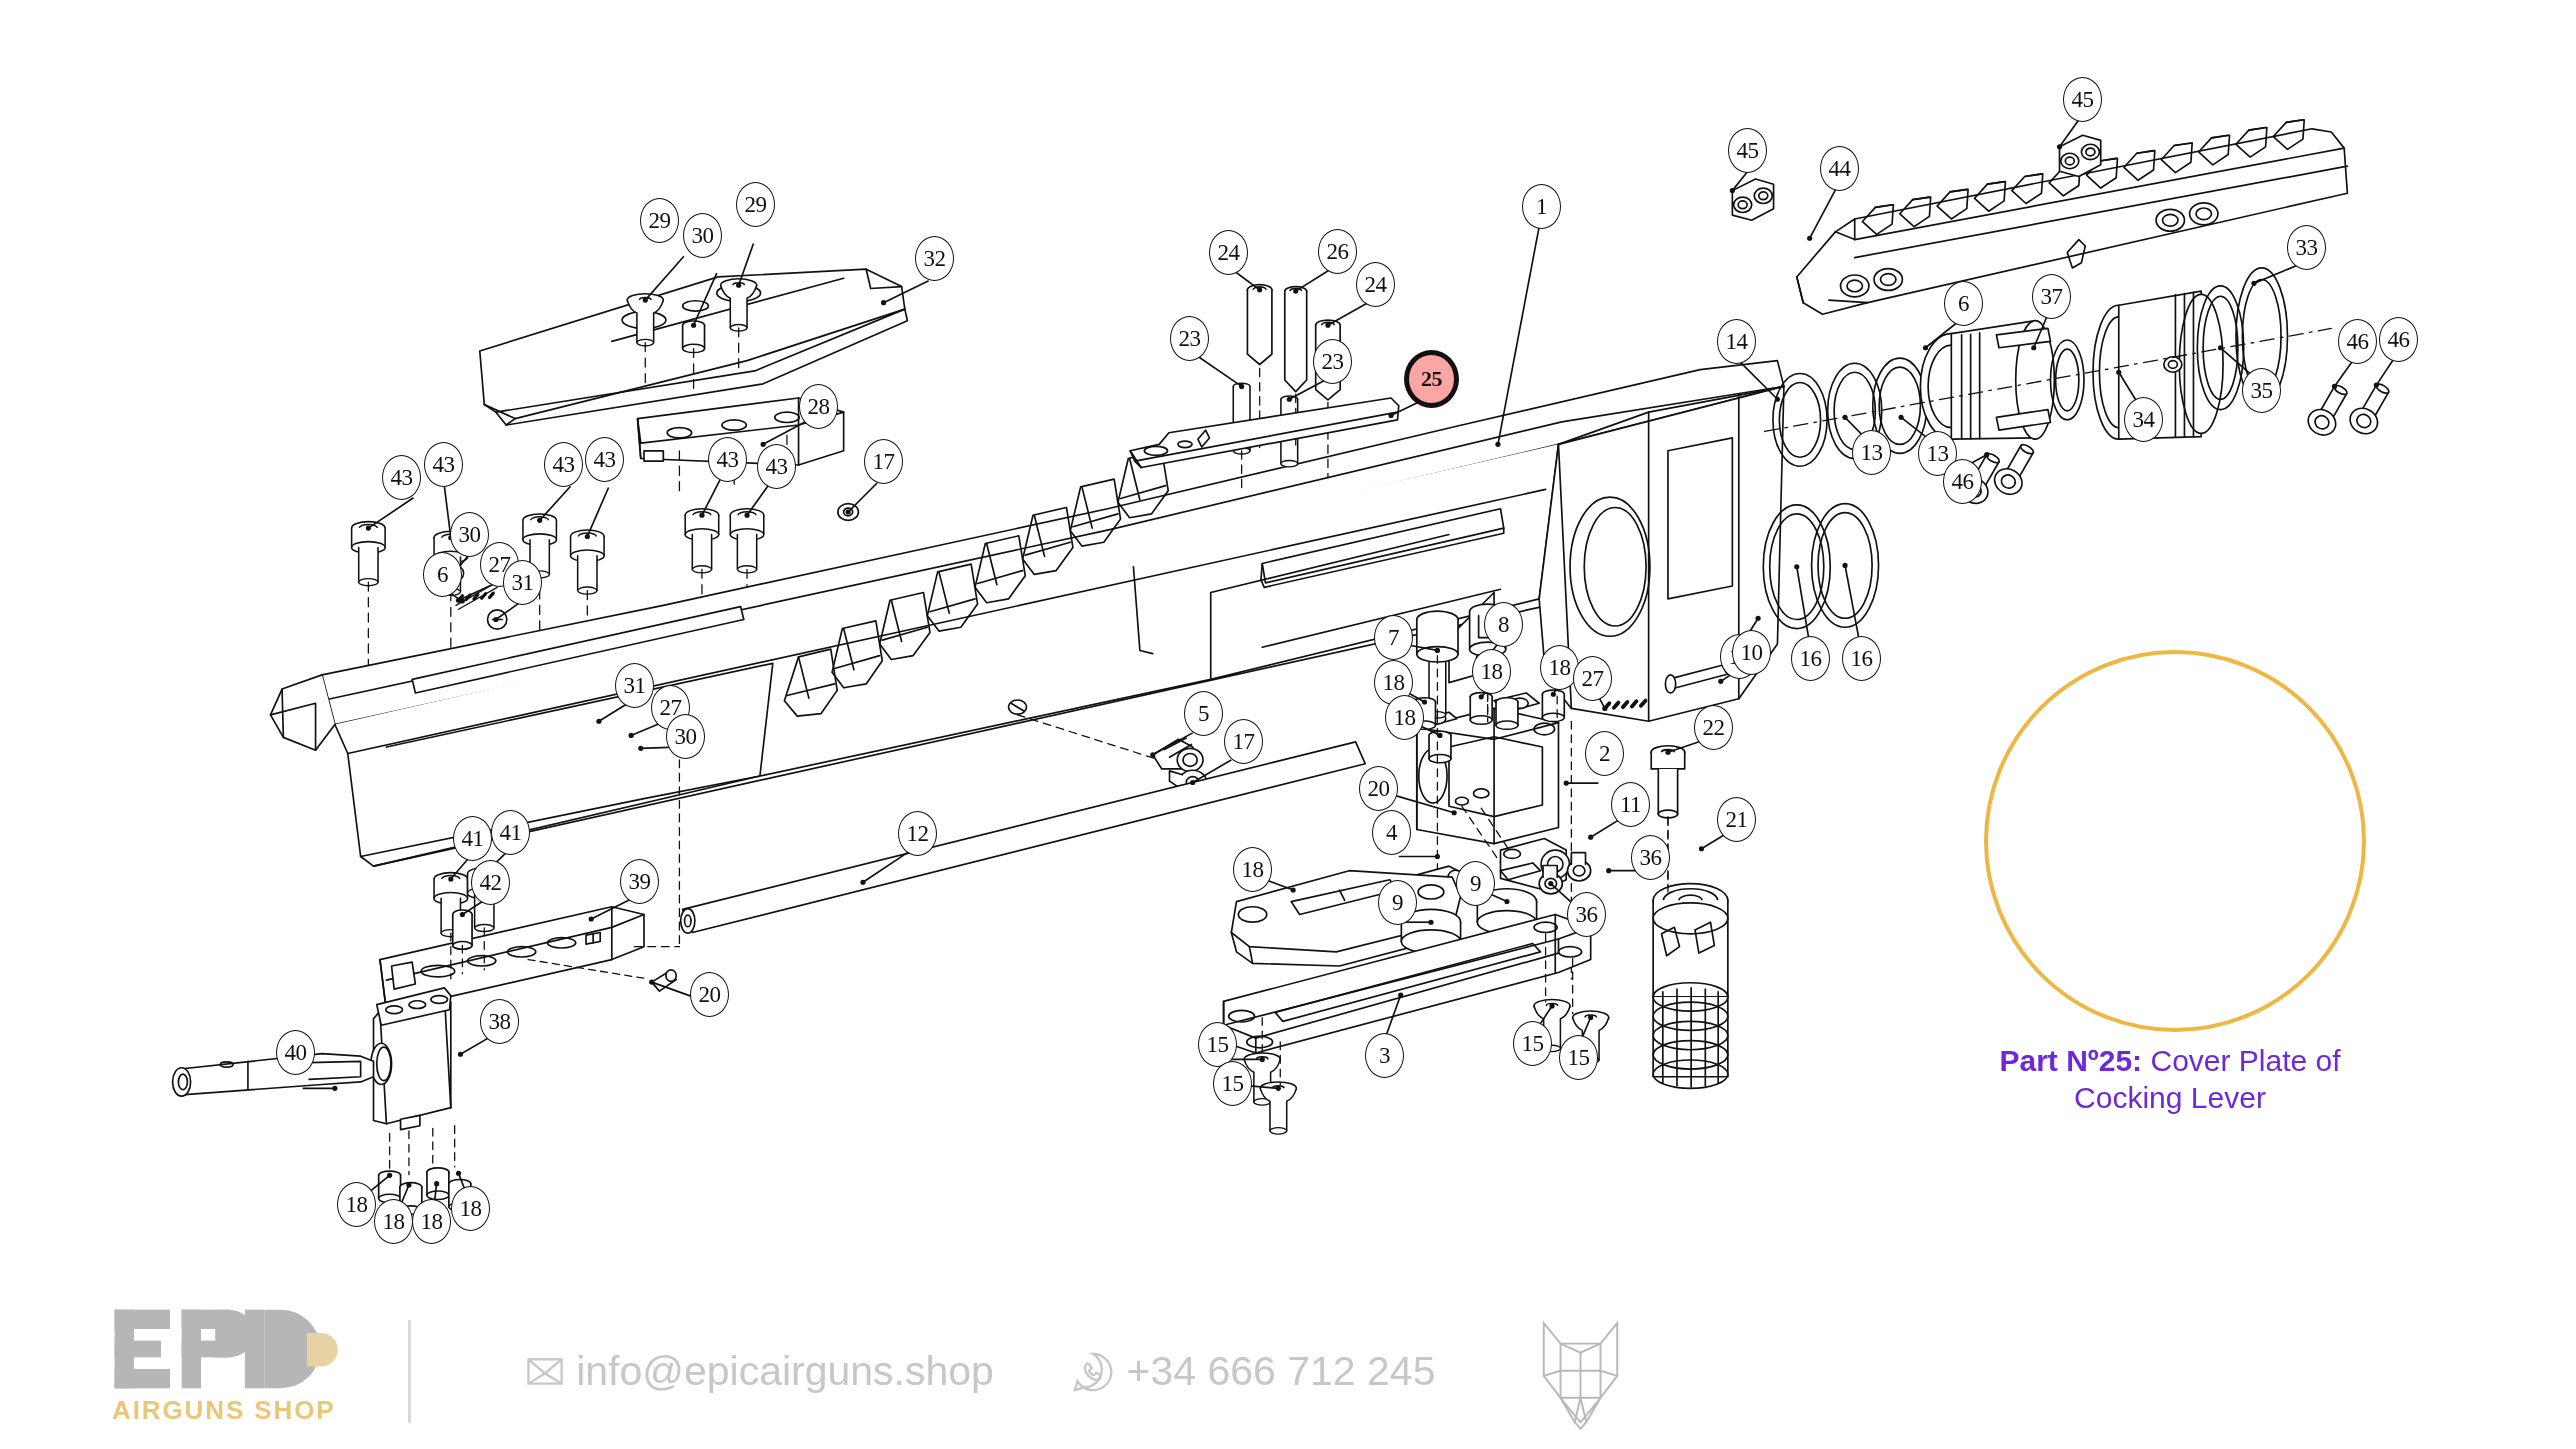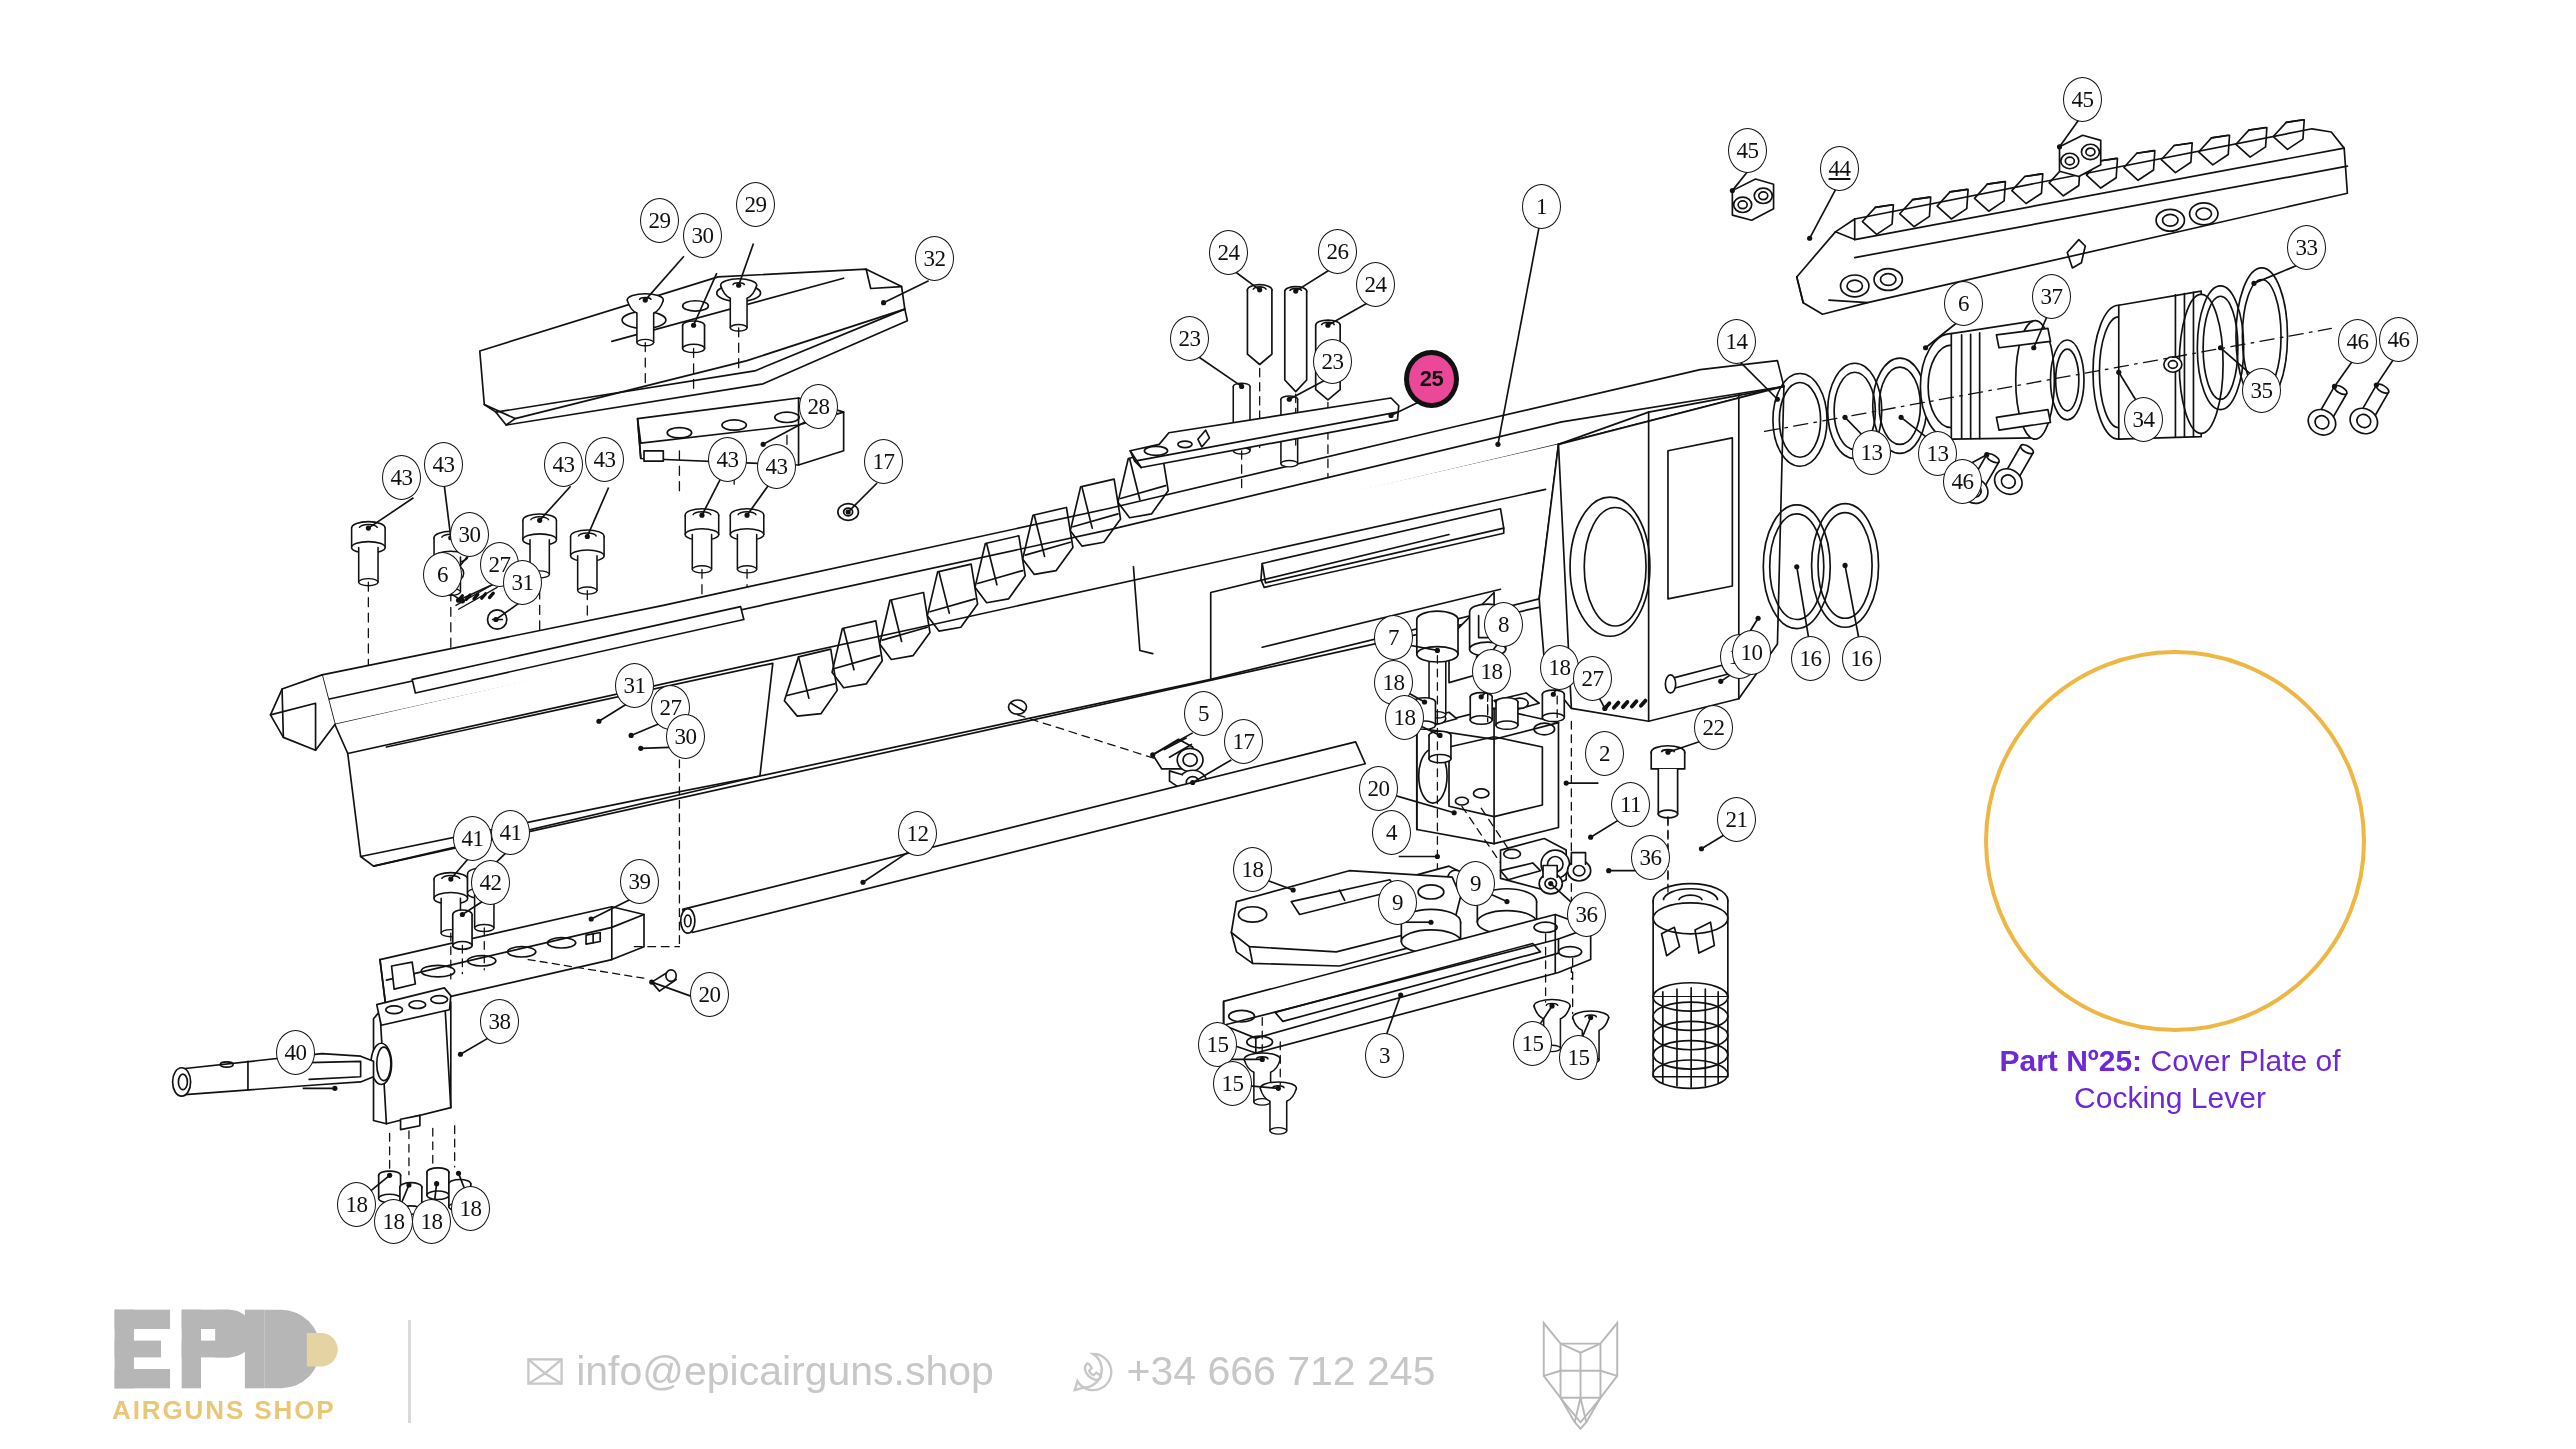--- a/index.html
+++ b/index.html
@@ -6,21 +6,21 @@
   body{width:2576px;height:1449px;font-family:"Liberation Sans",sans-serif;overflow:hidden;}
   #stage{position:relative;width:2576px;height:1449px;background:#fff;}
   svg{display:block;}
   .dwg{position:absolute;left:0;top:0;width:2576px;height:1449px;}
 
   
   .callout{position:absolute;display:flex;align-items:center;justify-content:center;
            border:1.9px solid #111;border-radius:50%;background:#fff;color:#111;
            font-family:"Liberation Serif",serif;font-weight:400;line-height:1;
            width:37px;height:43px;font-size:23px;letter-spacing:-0.6px;z-index:40;}
-  .callout.hl{background:#ec4899;border:5.8px solid #111;font-family:Liberation Sans, sans-serif;
+  .callout.hl{background:#fca5a5;border:5.8px solid #111;font-family:Liberation Serif, serif;
               font-weight:700;font-size:22px;width:45px;height:48px;}
 
   
   #detail-circle{position:absolute;left:1984px;top:650px;width:374px;height:374px;
         border:4.5px solid #eeb744;border-radius:50%;background:#fff;z-index:20;}
   #detail-caption{position:absolute;left:1906px;top:1043px;width:528px;text-align:center;
         font-family:"Liberation Sans",sans-serif;font-size:30px;color:#6d28d9;line-height:1.22;}
   #detail-caption b{font-weight:700;}
 
   
@@ -876,21 +876,21 @@
       <div class="callout" style="left: 412px; top: 1199px;">18</div>
       <div class="callout" style="left: 451px; top: 1186px;">18</div>
       <div class="callout" style="left: 1209px; top: 230px;">24</div>
       <div class="callout" style="left: 1318px; top: 229px;">26</div>
       <div class="callout" style="left: 1356px; top: 262px;">24</div>
       <div class="callout" style="left: 1170px; top: 316px;">23</div>
       <div class="callout" style="left: 1313px; top: 339px;">23</div>
       <div class="callout hl" style="left: 1404px; top: 350px;">25</div>
       <div class="callout" style="left: 1522px; top: 184px;">1</div>
       <div class="callout" style="left: 1728px; top: 128px;">45</div>
-      <div class="callout" style="left: 1820px; top: 146px; text-decoration: underline;">44</div>
+      <div class="callout" style="left: 1820px; top: 146px;">44</div>
       <div class="callout" style="left: 2063px; top: 77px;">45</div>
       <div class="callout" style="left: 2287px; top: 225px;">33</div>
       <div class="callout" style="left: 2032px; top: 274px;">37</div>
       <div class="callout" style="left: 1944px; top: 281px;">6</div>
       <div class="callout" style="left: 1717px; top: 319px;">14</div>
       <div class="callout" style="left: 2338px; top: 319px;">46</div>
       <div class="callout" style="left: 2379px; top: 317px;">46</div>
       <div class="callout" style="left: 2242px; top: 368px;">35</div>
       <div class="callout" style="left: 2124px; top: 397px;">34</div>
       <div class="callout" style="left: 1918px; top: 431px;">13</div>

